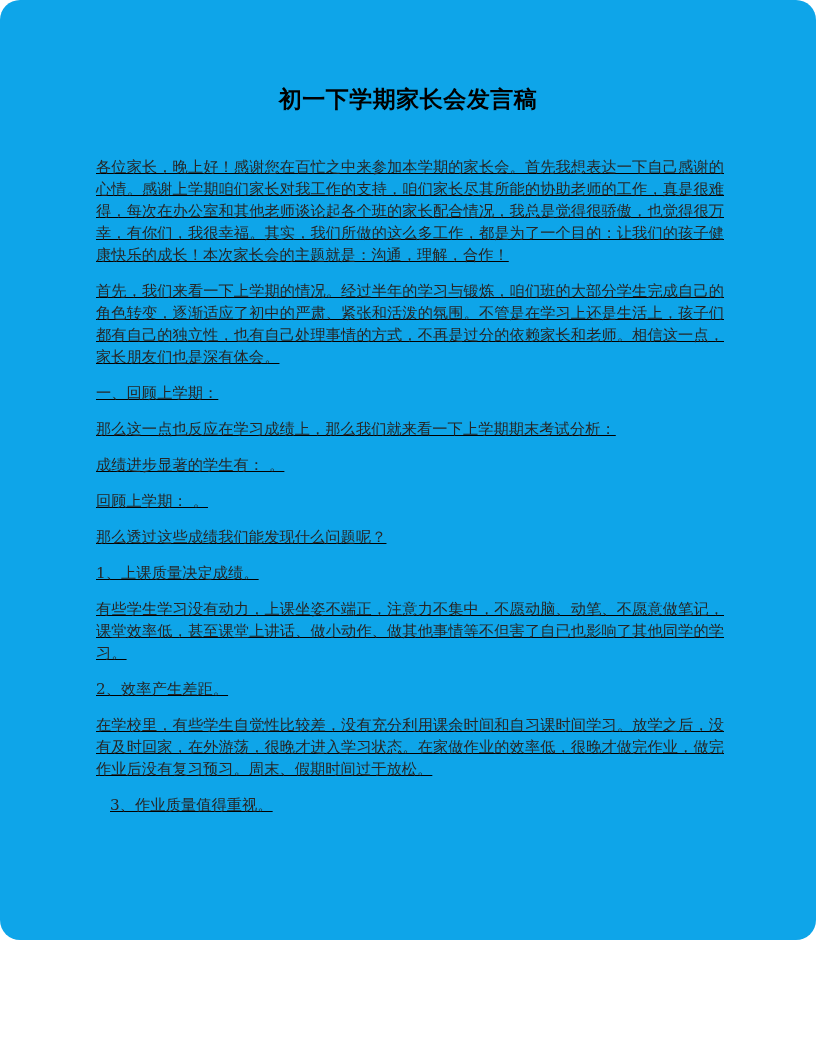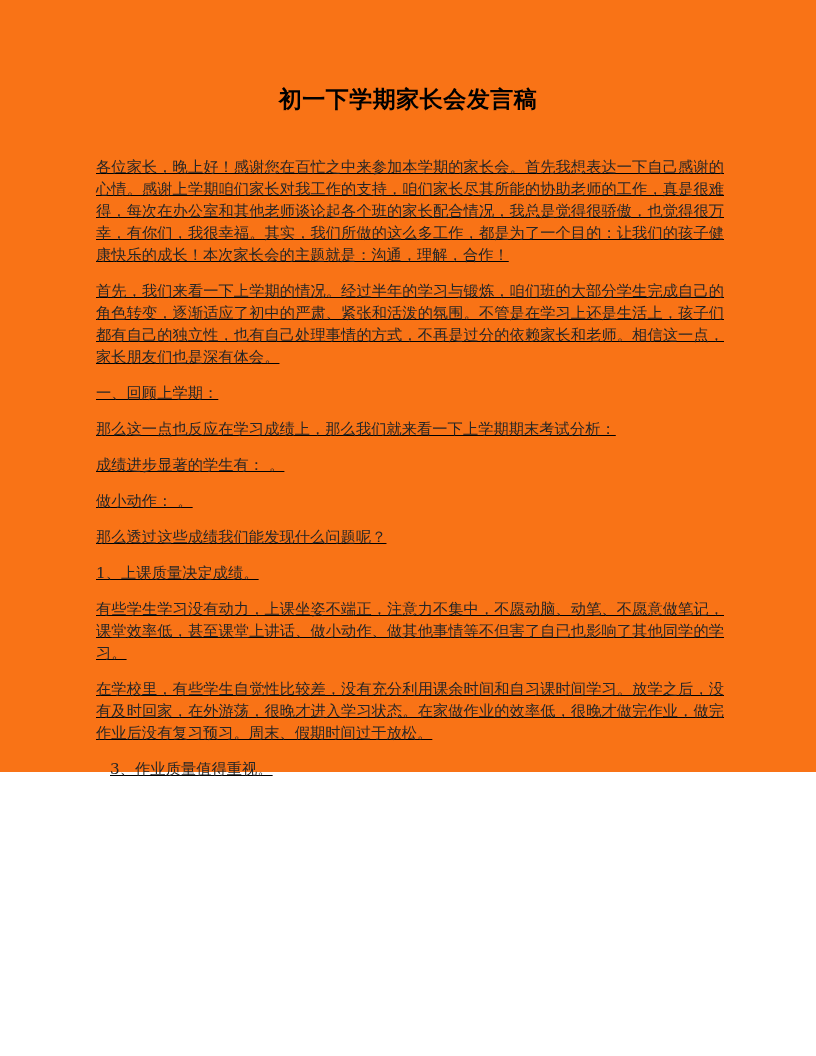--- a/index.html
+++ b/index.html
@@ -10,23 +10,24 @@
     width: 816px;
     height: 1056px;
     background: #ffffff;
     font-family: "DejaVu Serif", "Liberation Serif", serif;
     overflow: hidden;
   }
 
   .page {
     position: relative;
     width: 816px;
-    height: 772px;
-    background: #f97316;
+    height: 940px;
+    background: #0ea5e9;
     box-sizing: border-box;
+    border-radius: 20px;
   }
 
   .doc-title {
     position: absolute;
     top: 84px;
     left: 0;
     width: 816px;
     text-align: center;
     font-size: 23px;
     font-weight: bold;
@@ -71,21 +72,22 @@
 <div class="page">
 
   <div class="doc-title">初一下学期家长会发言稿</div>
 
   <div class="body-block">
       <p class="para">各位家长，晚上好！感谢您在百忙之中来参加本学期的家长会。首先我想表达一下自己感谢的心情。感谢上学期咱们家长对我工作的支持，咱们家长尽其所能的协助老师的工作，真是很难得，每次在办公室和其他老师谈论起各个班的家长配合情况，我总是觉得很骄傲，也觉得很万幸，有你们，我很幸福。其实，我们所做的这么多工作，都是为了一个目的：让我们的孩子健康快乐的成长！本次家长会的主题就是：沟通，理解，合作！</p>
       <p class="para">首先，我们来看一下上学期的情况。经过半年的学习与锻炼，咱们班的大部分学生完成自己的角色转变，逐渐适应了初中的严肃、紧张和活泼的氛围。不管是在学习上还是生活上，孩子们都有自己的独立性，也有自己处理事情的方式，不再是过分的依赖家长和老师。相信这一点，家长朋友们也是深有体会。</p>
       <p class="para short">一、回顾上学期：</p>
       <p class="para short">那么这一点也反应在学习成绩上，那么我们就来看一下上学期期末考试分析：</p>
       <p class="para short">成绩进步显著的学生有： 。</p>
-      <p class="para short">做小动作： 。</p>
+      <p class="para short">回顾上学期： 。</p>
       <p class="para short">那么透过这些成绩我们能发现什么问题呢？</p>
       <p class="para short">1、上课质量决定成绩。</p>
       <p class="para">有些学生学习没有动力，上课坐姿不端正，注意力不集中，不愿动脑、动笔、不愿意做笔记，课堂效率低，甚至课堂上讲话、做小动作、做其他事情等不但害了自已也影响了其他同学的学习。</p>
+      <p class="para short">2、效率产生差距。</p>
       <p class="para">在学校里，有些学生自觉性比较差，没有充分利用课余时间和自习课时间学习。放学之后，没有及时回家，在外游荡，很晚才进入学习状态。在家做作业的效率低，很晚才做完作业，做完作业后没有复习预习。周末、假期时间过于放松。</p>
       <p class="para short">3、作业质量值得重视。</p>
     </div>
 
 </div>
 
 </body></html>

